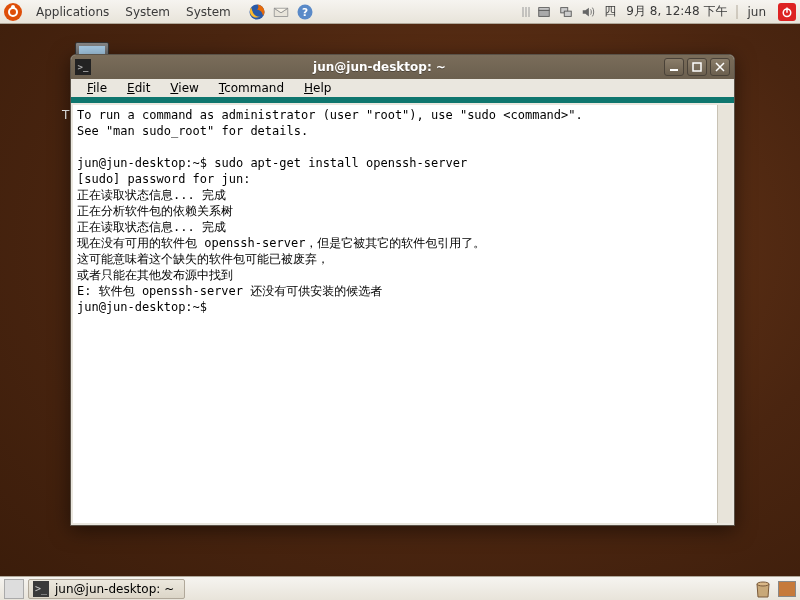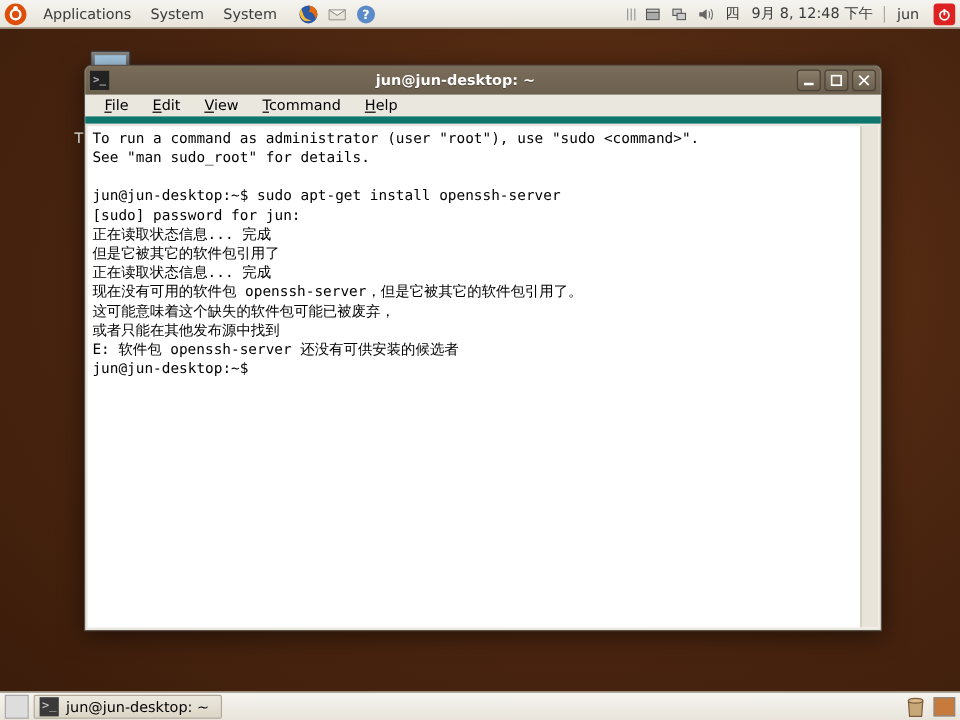--- a/index.html
+++ b/index.html
@@ -136,21 +136,21 @@
     <div class="menuitem"><span class="ul">V</span><span>iew</span></div>
     <div class="menuitem"><span class="ul">T</span><span>command</span></div>
     <div class="menuitem"><span class="ul">H</span><span>elp</span></div>
   </div>
   <div class="term-body"><span>To run a command as administrator (user "root"), use "sudo &lt;command&gt;".</span>
 <span>See "man sudo_root" for details.</span>
 <span></span>
 <span>jun@jun-desktop:~$ sudo apt-get install openssh-server</span>
 <span>[sudo] password for jun: </span>
 <span>正在读取状态信息... 完成</span>
-<span>但是它被其它的软件包引用了       </span>
+<span>正在分析软件包的依赖关系树       </span>
 <span>正在读取状态信息... 完成       </span>
 <span>现在没有可用的软件包 openssh-server，但是它被其它的软件包引用了。</span>
 <span>这可能意味着这个缺失的软件包可能已被废弃，</span>
 <span>或者只能在其他发布源中找到</span>
 <span>E: 软件包 openssh-server 还没有可供安装的候选者</span>
 <span>jun@jun-desktop:~$ </span><div class="scrollbar"></div></div>
 </div>
 
 <div class="bottom-panel">
   <div class="showdesk"></div>

